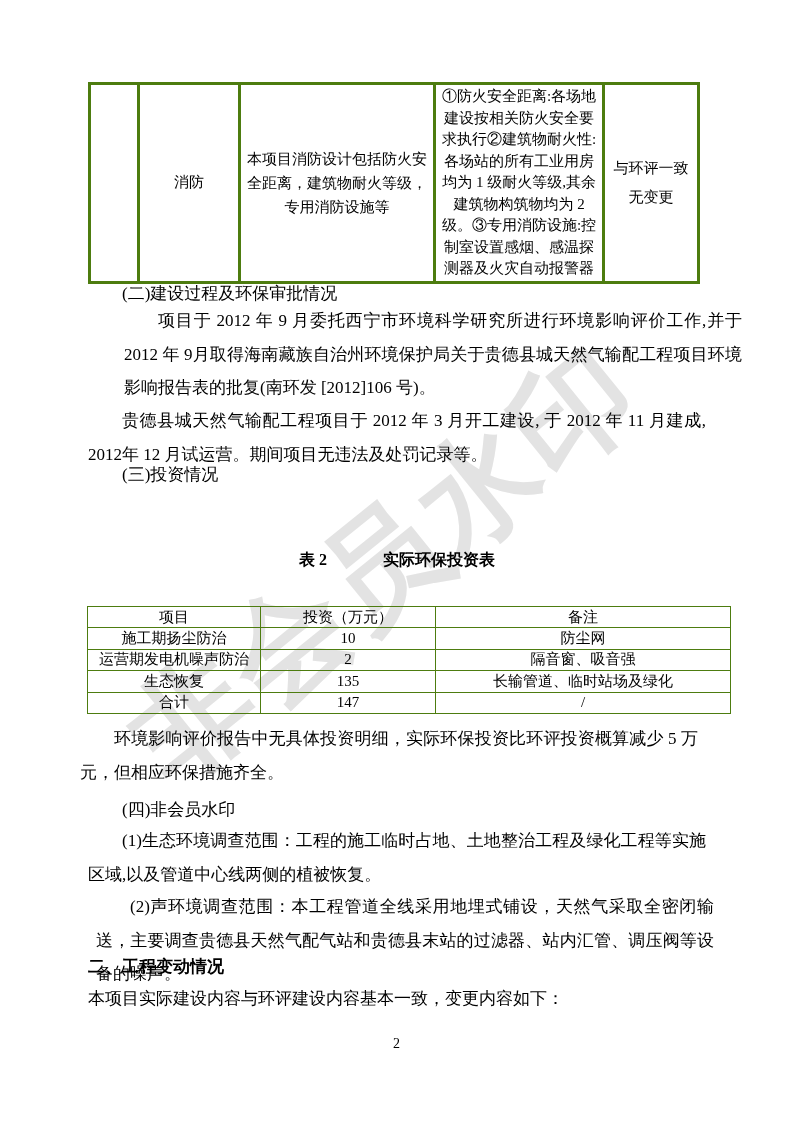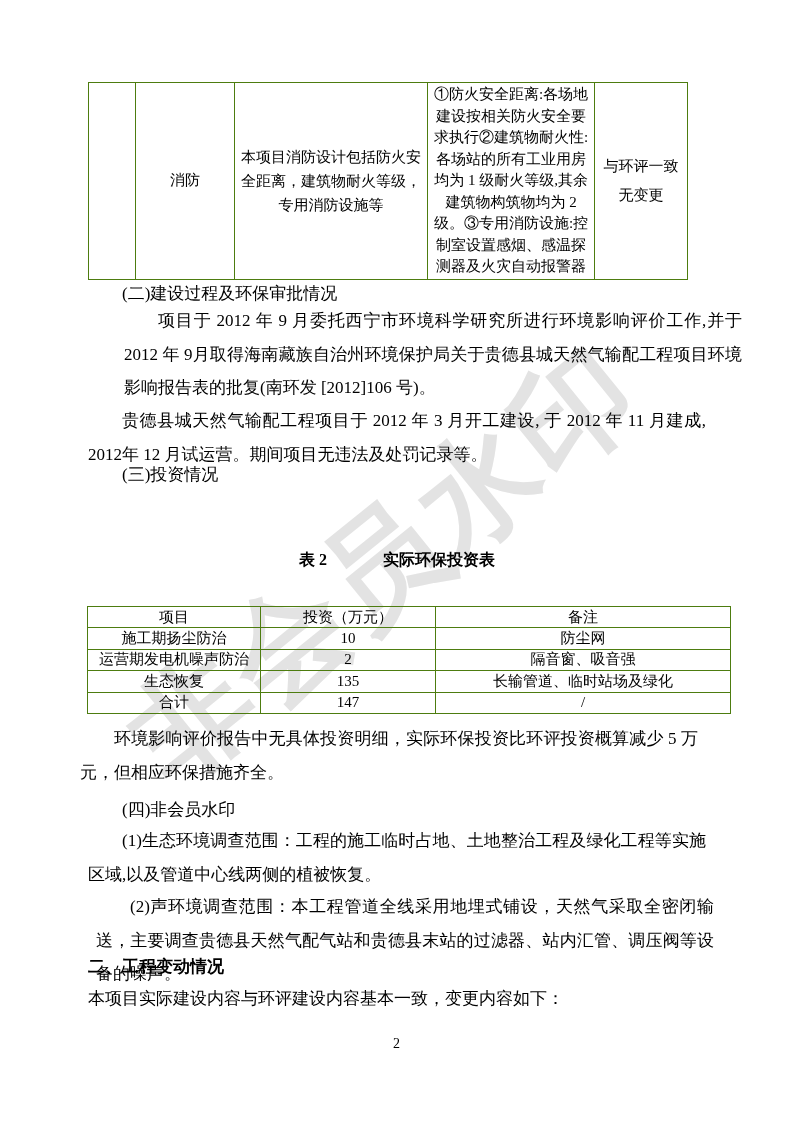--- a/index.html
+++ b/index.html
@@ -26,21 +26,21 @@
   }
   .layer { position:absolute; z-index:1; }
 
   
   table.t1 {
     border-collapse:collapse; table-layout:fixed;
     width:564px; height:196px;
     font-size:15px;
   }
   table.t1 td {
-    border:1px solid #4d7c0f;
+    border:3px solid #4d7c0f;
     text-align:center; vertical-align:middle;
     padding:1px 3px;
   }
   td.t1-c1 { width:40px; }
   td.t1-c2 { width:92px; }
   td.t1-c3 { width:186px; line-height:24px; padding:0 8px; }
   td.t1-c4 { width:160px; line-height:21.5px; padding:1px 2px; }
   td.t1-c5 { width:86px;  line-height:29px; padding:0 10px; }
 
   .body-text {

